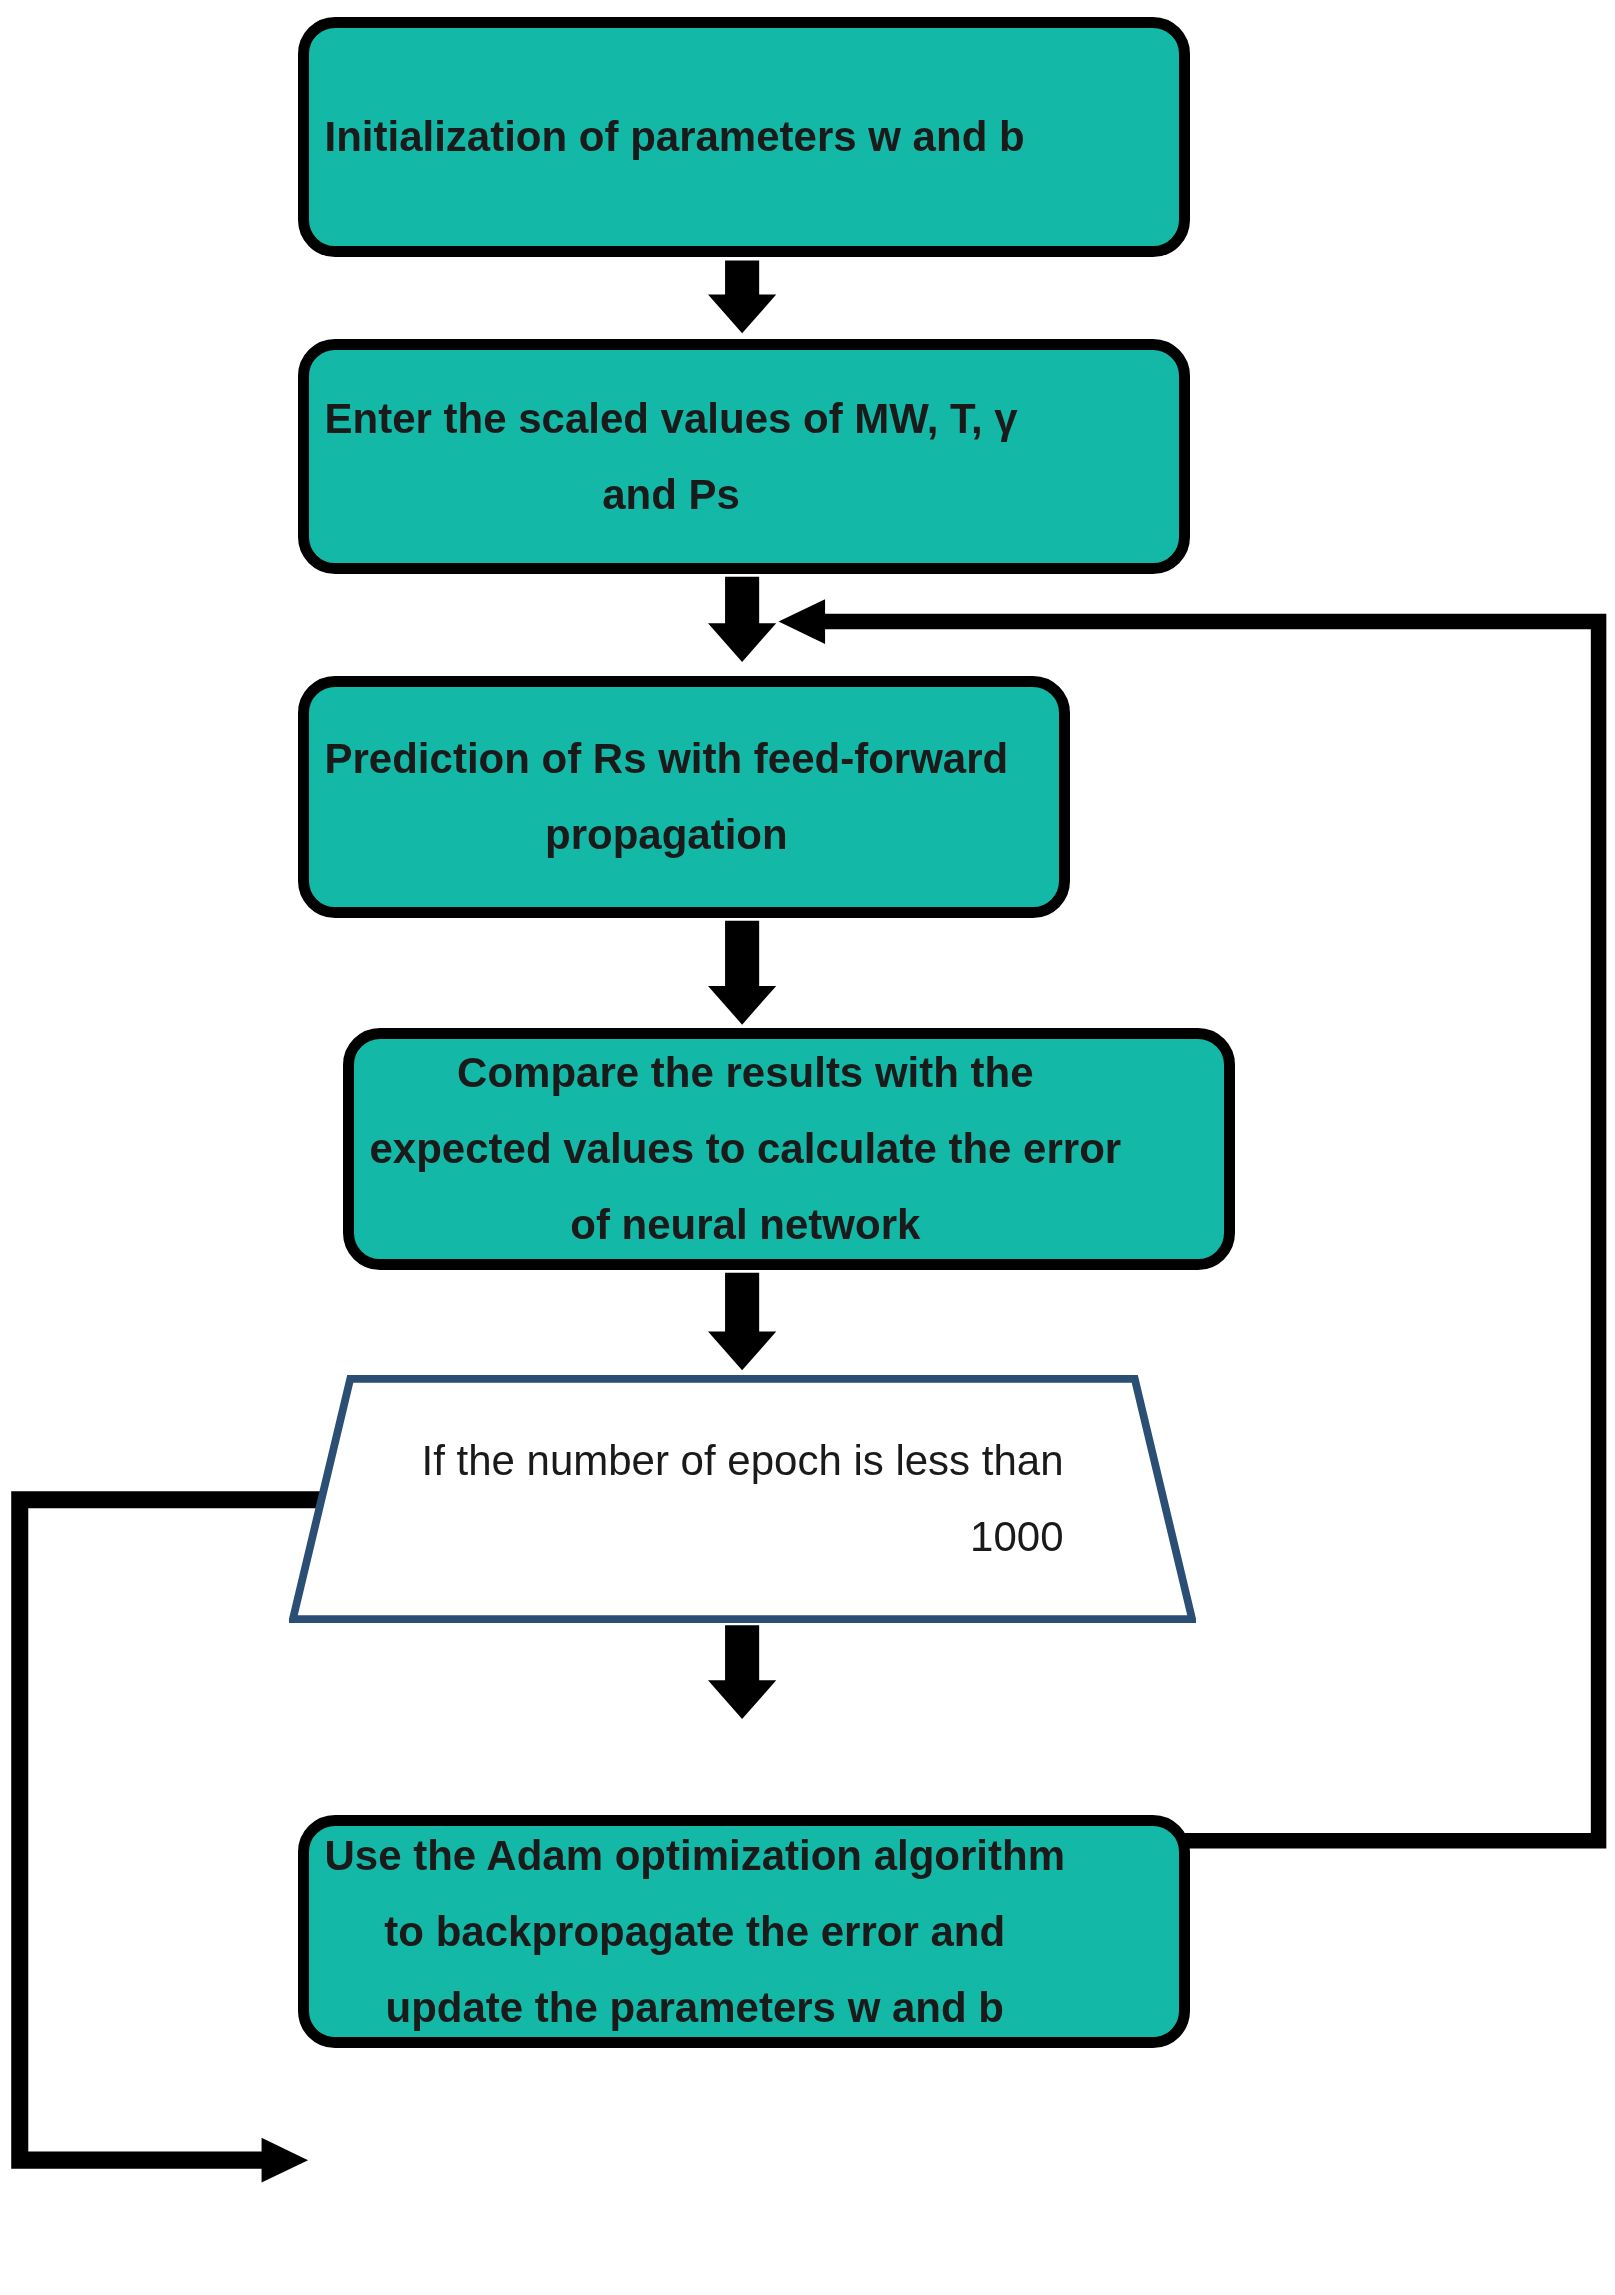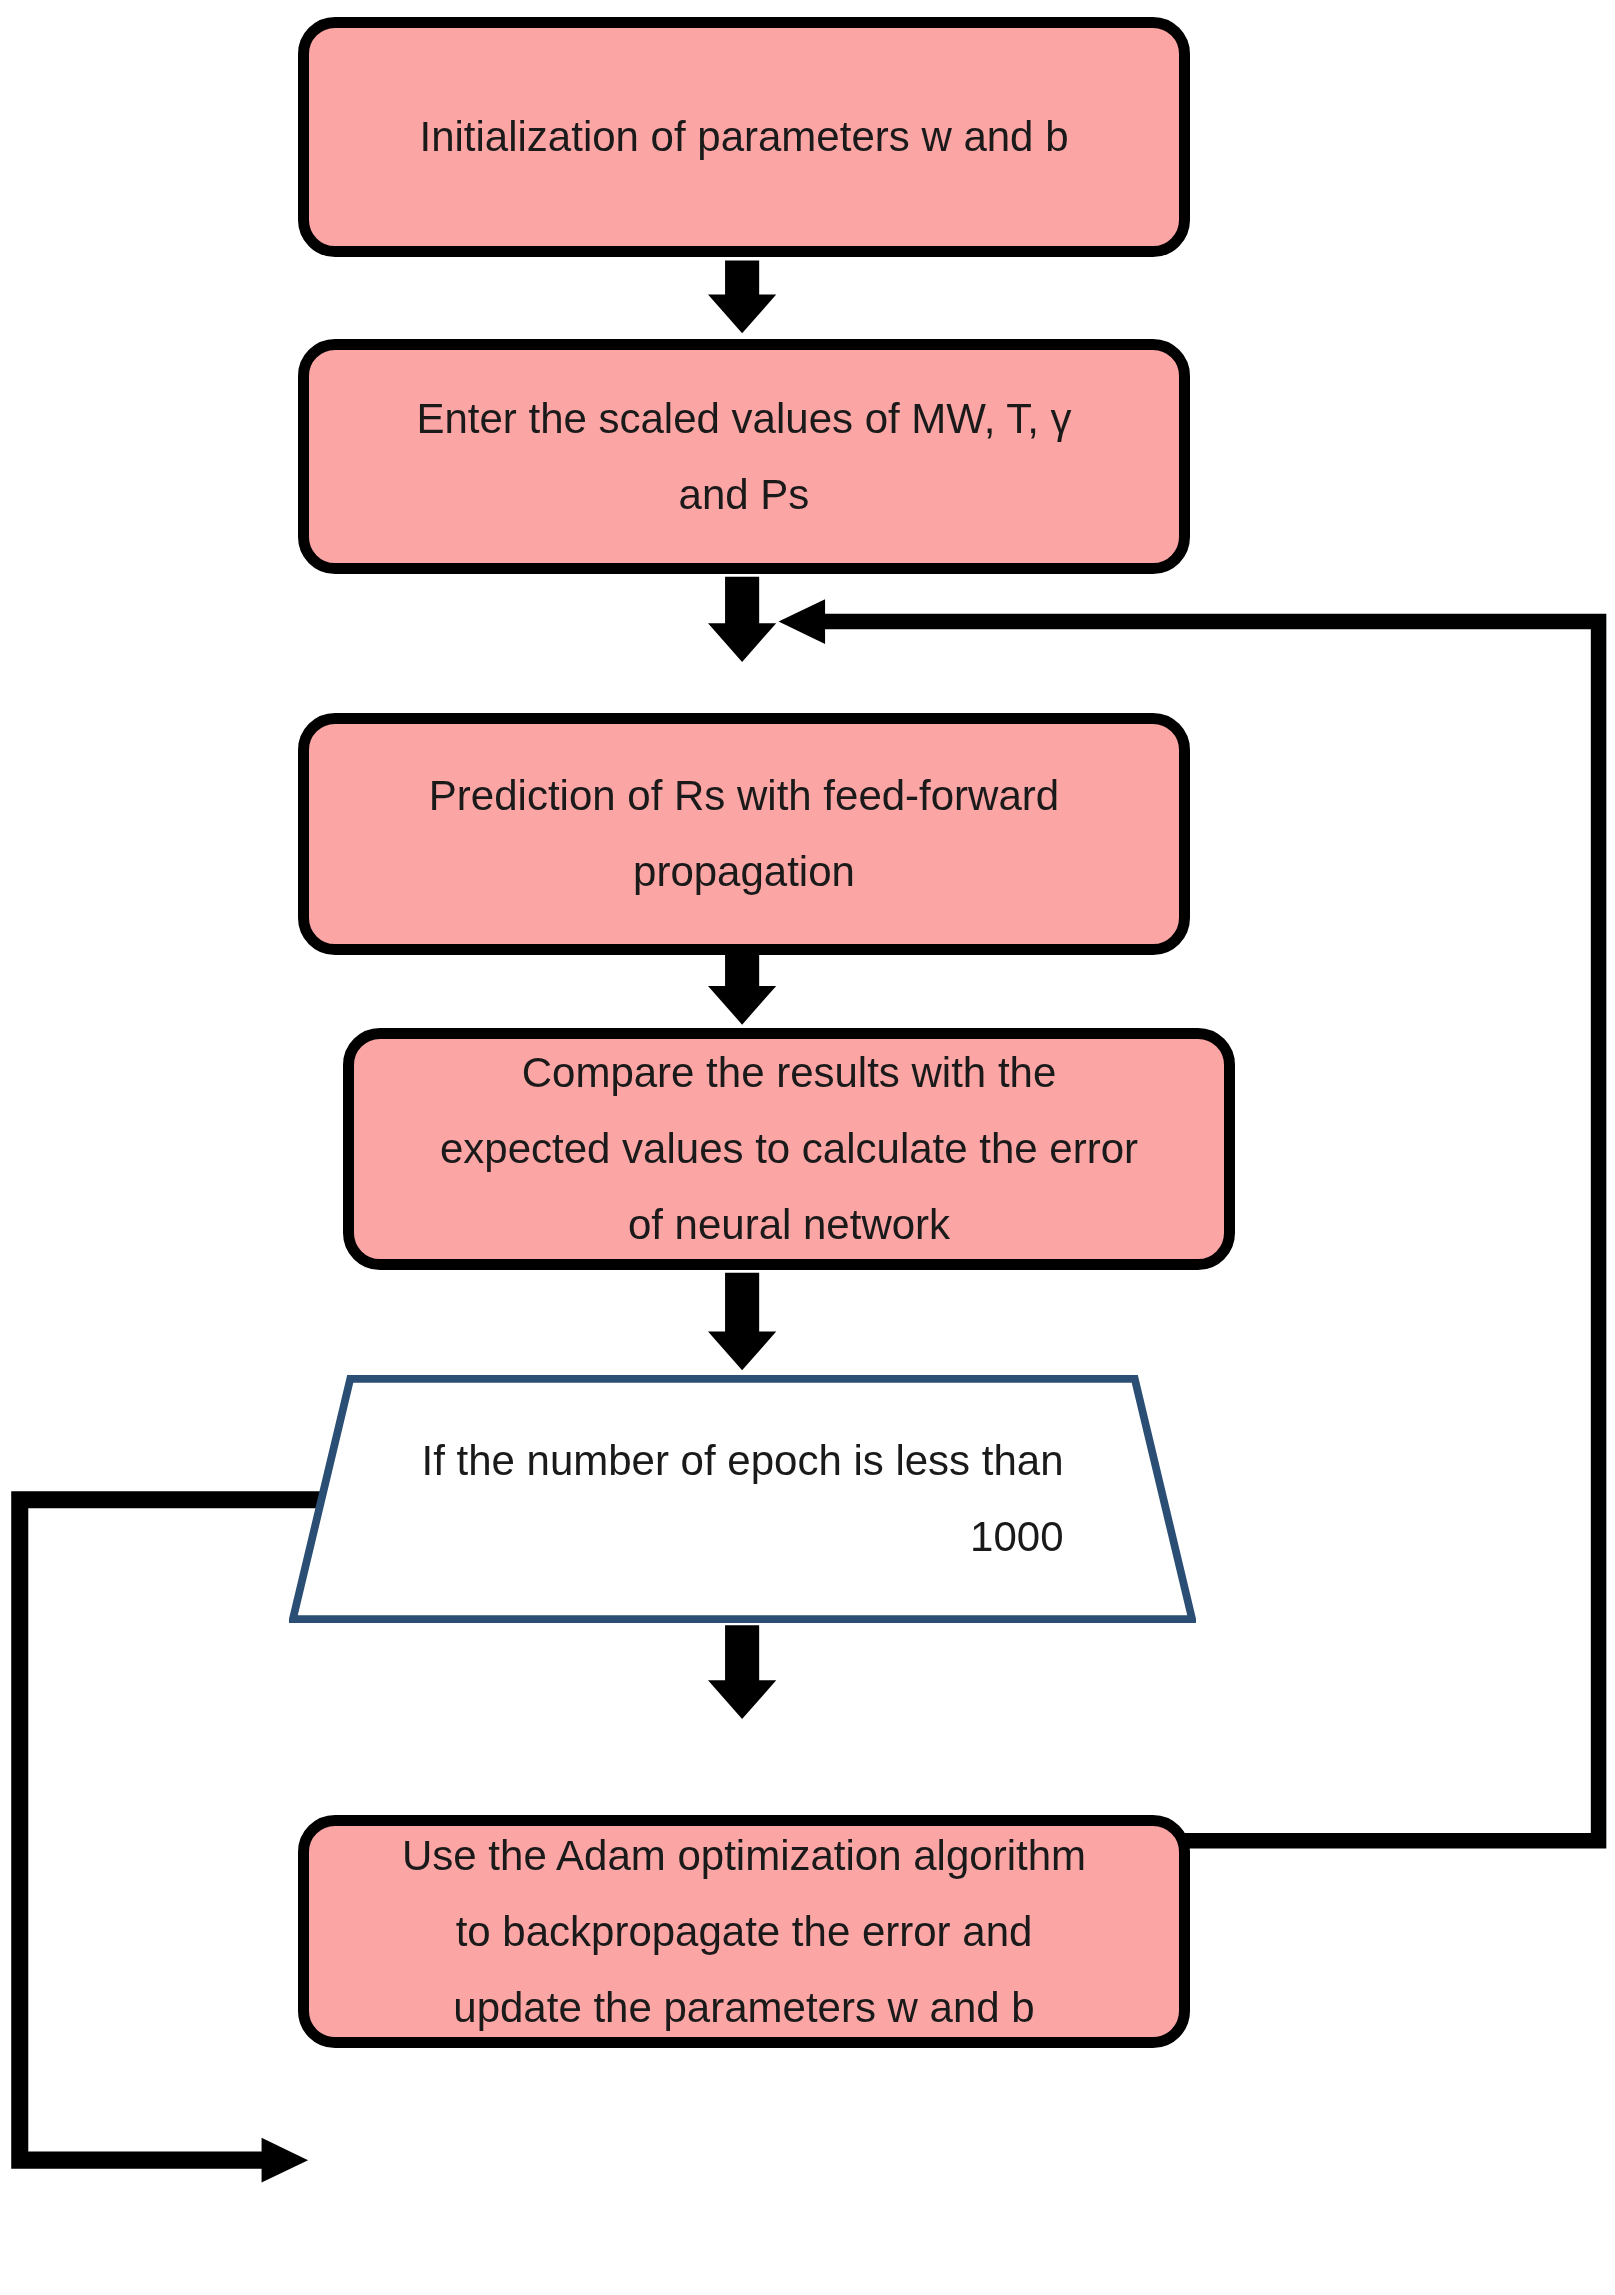--- a/index.html
+++ b/index.html
@@ -19,39 +19,40 @@
     position: absolute;
     left: 0;
     top: 0;
     width: 1616px;
     height: 2295px;
     z-index: 1;
   }
   .node {
     position: absolute;
     box-sizing: border-box;
-    background: #fca5a5;
+    background: #14b8a6;
     border: 11.6px solid #000000;
     border-radius: 37px;
     display: flex;
     align-items: center;
-    justify-content: center;
+    justify-content: flex-start;
     z-index: 2;
+    font-weight: bold;
   }
   .node-label {
     font-size: 42px;
     line-height: 76px;
     color: #1a1a1a;
     text-align: center;
     white-space: pre-line;
     padding: 0 15.5px;
   }
   #node-init     { left: 298px; top: 17px;   width: 892px; height: 240px; }
   #node-input    { left: 298px; top: 339px;  width: 892px; height: 235px; }
-  #node-predict  { left: 298px; top: 676px;  width: 892px; height: 242px; margin-top: 37px; }
+  #node-predict  { left: 298px; top: 676px;  width: 772px; height: 242px; }
   #node-compare  { left: 298px; top: 1028px; width: 892px; height: 242px; margin-left: 45px; }
   #node-adam     { left: 298px; top: 1815px; width: 892px; height: 233px; }
   #node-complete { left: 298px; top: 2039px; width: 892px; height: 244px; }
 
   .decision {
     position: absolute;
     left: 289px;
     top: 1375px;
     width: 907px;
     height: 248px;

